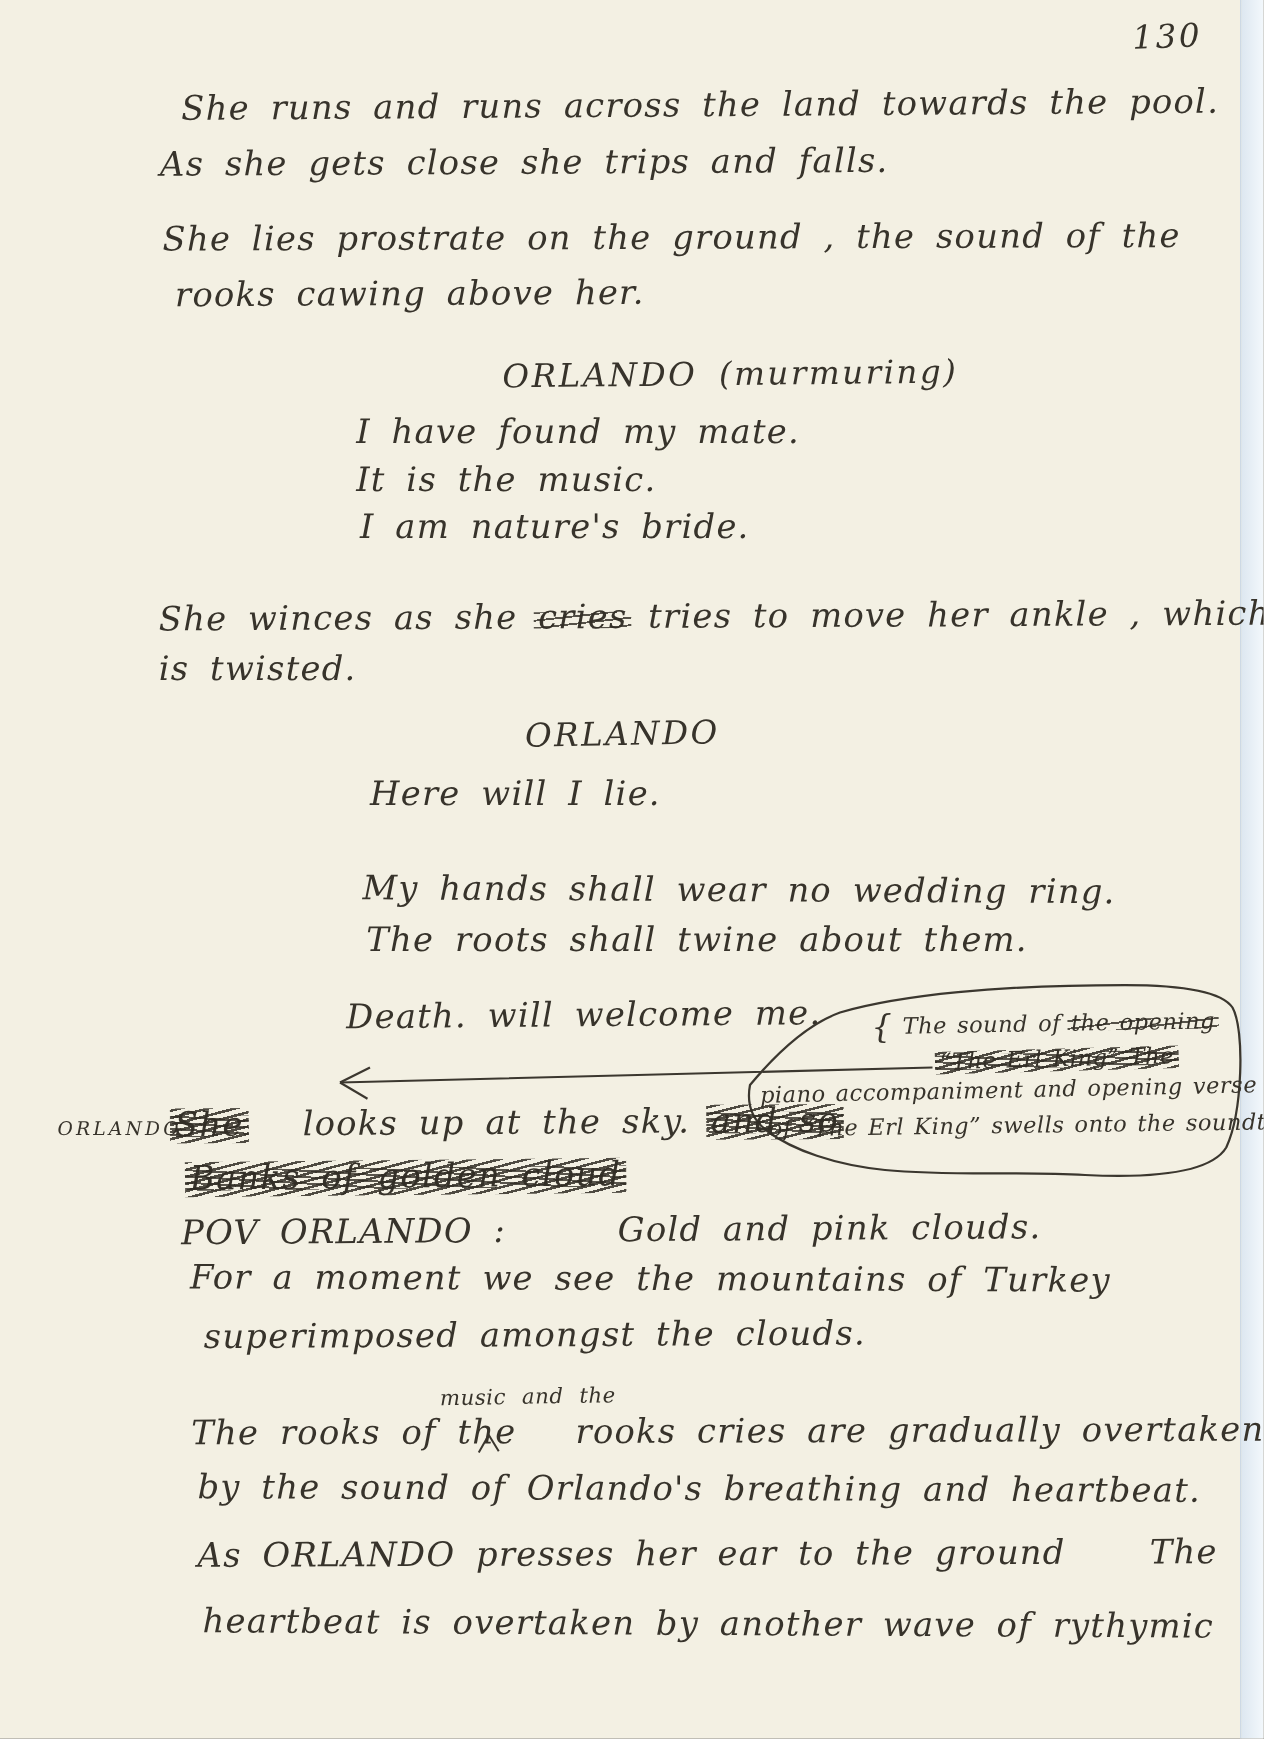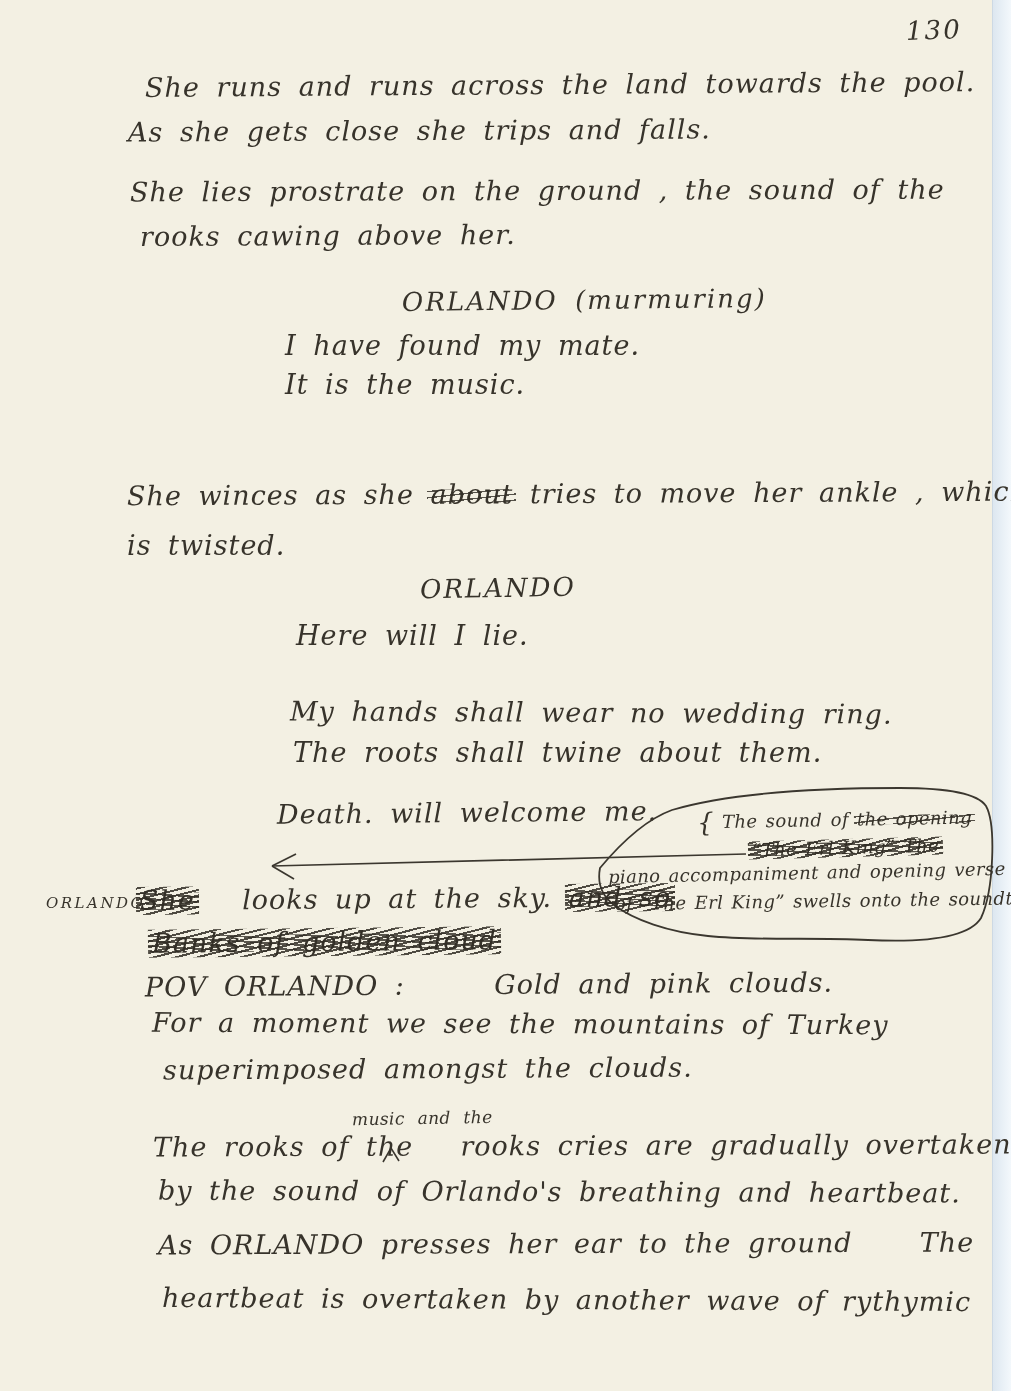--- a/index.html
+++ b/index.html
@@ -50,27 +50,28 @@
 
   <div class="line" style="left:145px;top:70px;transform:rotate(-.4deg);">She runs and runs across the land towards the pool.</div>
   <div class="line" style="left:128px;top:116px;transform:rotate(-.3deg);">As she gets close she trips and falls.</div>
 
   <div class="line" style="left:130px;top:176px;transform:rotate(-.2deg);">She lies prostrate on the ground , the sound of the</div>
   <div class="line" style="left:140px;top:221px;transform:rotate(-.3deg);">rooks cawing above her.</div>
 
   <div class="line sz26" style="left:402px;top:286px;transform:rotate(-.6deg);">ORLANDO (murmuring)</div>
   <div class="line" style="left:285px;top:331px;text-align:right;">I have found my mate.</div>
   <div class="line" style="left:285px;top:370px;">It is the music.</div>
+  <div class="line" style="left:288px;top:407px;">I am nature's bride.</div>
 
   <div class="line" style="left:127px;top:479px;transform:rotate(-.3deg);">
     <span>She winces as she</span>
-    <span class="scrib">about</span>
+    <span class="scrib">cries</span>
     <span>tries to move her ankle , which</span>
   </div>
-  <div class="line" style="left:127px;top:521px;margin-top:10px;">is twisted.</div>
+  <div class="line" style="left:127px;top:521px;">is twisted.</div>
 
   <div class="line sz26" style="left:420px;top:574px;transform:rotate(-1deg);">ORLANDO</div>
   <div class="line" style="left:296px;top:621px;">Here will I lie.</div>
   <div class="line" style="left:290px;top:698px;transform:rotate(.3deg);">My hands shall wear no wedding ring.</div>
   <div class="line" style="left:293px;top:738px;">The roots shall twine about them.</div>
 
   <div class="line" style="left:277px;top:798px;transform:rotate(-.5deg);">Death. will welcome me.</div>
 
   <svg class="overlay" width="1011" height="1391" viewBox="0 0 1011 1391">
     <path d="M 600 868 C 625 838 650 818 672 810 C 720 796 800 788 900 788 C 950 788 978 794 986 806 C 996 824 994 890 981 918 C 970 936 930 943 868 940 C 810 937 758 941 708 936 C 668 932 634 920 614 905 C 602 896 597 884 600 868 Z" fill="none" stroke="#3b372f" stroke-width="1.8"></path>

